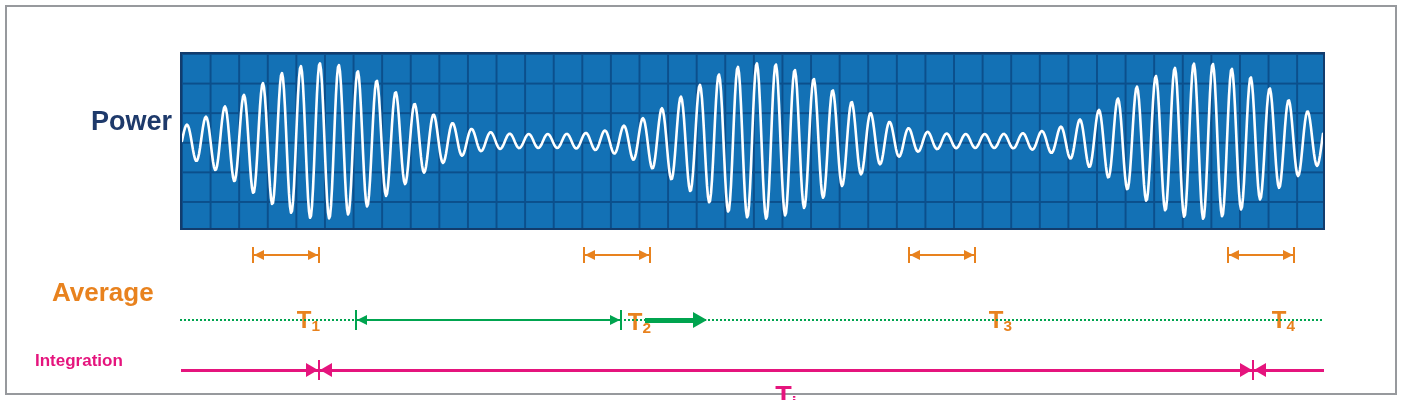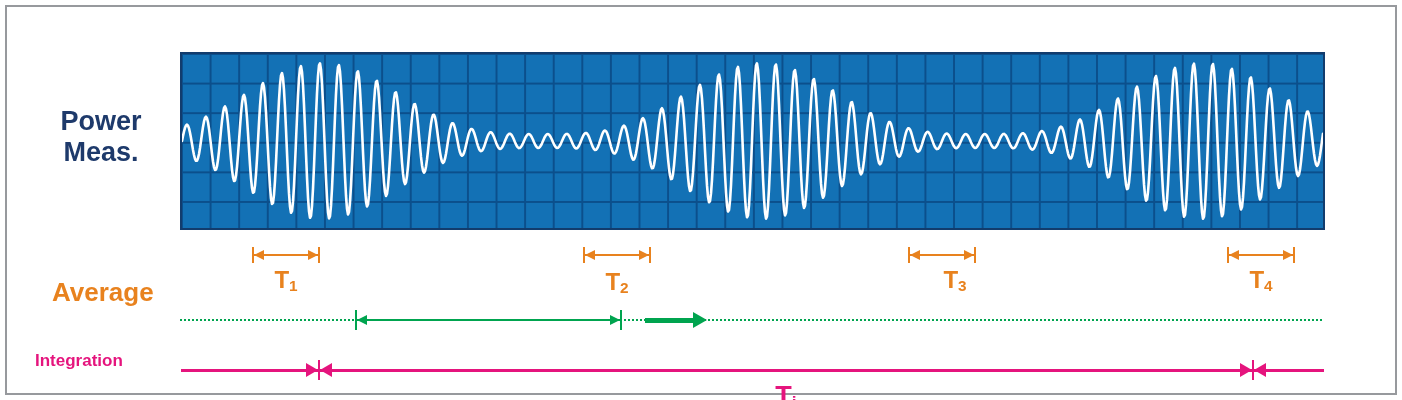--- a/index.html
+++ b/index.html
@@ -26,28 +26,28 @@
     background-image:
       linear-gradient(to right, var(--scope_grid, #0b4f8c) 0 2px, transparent 2px),
       linear-gradient(to bottom, var(--scope_grid, #0b4f8c) 0 2px, transparent 2px);
     background-size:28.6px 29.6px;
     background-position:-1px -1px;
   }
   #scope svg { position:absolute; left:0; top:0; width:100%; height:100%; display:block; }
 
   
   .row-label { position:absolute; font-weight:bold; white-space:nowrap; }
-  #power-label { left:30px; top:106px; width:142px; text-align:center;
+  #power-label { left:30px; top:106px; width:142px; text-align:right;
                  color:var(--navy,#1e3a6b); font-size:27px; line-height:31px; font-weight:bold; }
   #average-label { left:52px; top:241px; font-size:26px; color:var(--orange,#e8821e);margin-top:36px; }
   #window-label { left:45px; top:304px; font-size:26px; color:var(--green,#00a44f); }
   #integration-label { left:35px; top:351px; font-size:17px; color:var(--magenta,#e5147d); }
 
-  .t-label { position:absolute; text-align:center; font-weight:bold; font-size:24px;
-             color:var(--orange,#e8821e); }
+  .t-label { position:absolute; text-align:right; font-weight:bold; font-size:24px;
+             color:var(--orange,#e8821e);margin-top:40px; }
   .t-label .sub, .iv-label .sub { font-size:64%; position:relative; top:0.18em; }
   .iv-label { position:absolute; text-align:center; font-weight:bold; }
   #tw-label { left:355px; top:329px; width:267px; font-size:25px; color:var(--green,#00a44f); }
   #ti-label { left:318px; top:381px; width:936px; font-size:27px; color:var(--magenta,#e5147d); }
 
   
   .dim-arrow { position:absolute; }
   .dim-arrow .line { position:absolute; left:1px; right:1px; top:50%; height:2px; margin-top:-1px;
                      background:currentColor; }
   .dim-arrow .tick { position:absolute; width:2px; top:0; bottom:0; background:currentColor; }
@@ -85,21 +85,20 @@
   <div id="frame"></div>
 
   <div id="scope">
     <svg viewBox="0 0 1141 174" preserveAspectRatio="none">
       <path d="M0,87.0L1,82.1L2,77.5L3,73.8L4,71.4L5,70.6L6,71.6L7,74.4L8,78.7L9,84.1L10,90.0L11,95.9L12,101.0L13,104.8L14,106.8L15,106.7L16,104.3L17,100.0L18,94.0L19,87.0L20,79.7L21,72.9L22,67.4L23,63.8L24,62.7L25,64.2L26,68.3L27,74.7L28,82.7L29,91.4L30,100.0L31,107.5L32,113.1L33,115.9L34,115.6L35,112.2L36,105.8L37,97.1L38,87.0L39,76.5L40,66.8L41,59.0L42,54.0L43,52.4L44,54.7L45,60.6L46,69.6L47,80.9L48,93.2L49,105.2L50,115.6L51,123.2L52,127.0L53,126.5L54,121.6L55,112.8L56,100.8L57,87.0L58,72.8L59,59.7L60,49.2L61,42.7L62,40.8L63,44.0L64,52.0L65,64.0L66,79.0L67,95.2L68,110.9L69,124.4L70,134.1L71,138.8L72,138.0L73,131.6L74,120.1L75,104.7L76,87.0L77,68.9L78,52.4L79,39.4L80,31.3L81,29.1L82,33.3L83,43.4L84,58.5L85,77.1L86,97.0L87,116.3L88,132.7L89,144.3L90,149.9L91,148.8L92,140.8L93,126.8L94,108.2L95,87.0L96,65.5L97,46.0L98,30.7L99,21.4L100,19.1L101,24.1L102,36.2L103,53.9L104,75.5L105,98.6L106,120.7L107,139.4L108,152.6L109,158.7L110,157.1L111,147.9L112,131.9L113,110.8L114,87.0L115,63.0L116,41.3L117,24.5L118,14.4L119,12.1L120,17.9L121,31.3L122,50.9L123,74.5L124,99.6L125,123.4L126,143.5L127,157.4L128,163.8L129,161.9L130,151.8L131,134.6L132,112.2L133,87.0L134,61.7L135,39.2L136,21.8L137,11.4L138,9.3L139,15.6L140,29.6L141,49.9L142,74.2L143,99.8L144,124.1L145,144.3L146,158.2L147,164.4L148,162.2L149,151.9L150,134.5L151,112.1L152,87.0L153,62.0L154,39.9L155,22.9L156,13.0L157,11.1L158,17.5L159,31.3L160,51.1L161,74.6L162,99.3L163,122.5L164,141.7L165,154.8L166,160.5L167,158.1L168,148.1L169,131.6L170,110.5L171,87.0L172,63.8L173,43.3L174,27.7L175,18.8L176,17.3L177,23.3L178,36.2L179,54.3L180,75.8L181,98.1L182,119.0L183,136.1L184,147.7L185,152.5L186,150.3L187,141.2L188,126.4L189,107.7L190,87.0L191,66.7L192,48.9L193,35.5L194,27.9L195,26.8L196,32.2L197,43.4L198,59.1L199,77.4L200,96.5L201,114.1L202,128.4L203,138.0L204,141.9L205,139.8L206,132.1L207,119.7L208,104.1L209,87.0L210,70.3L211,55.8L212,45.0L213,39.0L214,38.3L215,42.8L216,52.0L217,64.6L218,79.4L219,94.5L220,108.5L221,119.7L222,127.2L223,130.1L224,128.3L225,122.1L226,112.4L227,100.2L228,87.0L229,74.2L230,63.1L231,55.0L232,50.5L233,50.1L234,53.6L235,60.6L236,70.2L237,81.3L238,92.6L239,102.9L240,111.2L241,116.6L242,118.7L243,117.3L244,112.7L245,105.5L246,96.6L247,87.0L248,77.8L249,69.8L250,64.1L251,60.9L252,60.7L253,63.3L254,68.3L255,75.2L256,83.0L257,90.9L258,98.1L259,103.9L260,107.6L261,109.0L262,107.9L263,104.7L264,99.7L265,93.6L266,87.0L267,80.7L268,75.3L269,71.4L270,69.3L271,69.2L272,71.0L273,74.4L274,79.0L275,84.3L276,89.6L277,94.5L278,98.3L279,100.8L280,101.7L281,101.0L282,98.9L283,95.5L284,91.4L285,87.0L286,82.8L287,79.1L288,76.5L289,75.1L290,75.0L291,76.2L292,78.5L293,81.6L294,85.2L295,88.8L296,92.1L297,94.8L298,96.5L299,97.2L300,96.7L301,95.3L302,93.0L303,90.1L304,87.0L305,84.0L306,81.4L307,79.5L308,78.4L309,78.3L310,79.1L311,80.7L312,83.0L313,85.6L314,88.4L315,90.9L316,92.9L317,94.3L318,94.9L319,94.6L320,93.5L321,91.7L322,89.5L323,87.0L324,84.6L325,82.4L326,80.8L327,79.8L328,79.7L329,80.3L330,81.6L331,83.5L332,85.8L333,88.2L334,90.4L335,92.3L336,93.5L337,94.1L338,93.9L339,92.9L340,91.4L341,89.3L342,87.0L343,84.7L344,82.7L345,81.1L346,80.2L347,80.0L348,80.6L349,81.8L350,83.7L351,85.8L352,88.2L353,90.3L354,92.2L355,93.4L356,94.0L357,93.8L358,92.9L359,91.3L360,89.3L361,87.0L362,84.7L363,82.7L364,81.1L365,80.2L366,80.0L367,80.6L368,81.8L369,83.7L370,85.8L371,88.2L372,90.3L373,92.2L374,93.4L375,94.0L376,93.8L377,92.9L378,91.3L379,89.3L380,87.0L381,84.7L382,82.6L383,81.0L384,80.1L385,79.9L386,80.4L387,81.7L388,83.6L389,85.8L390,88.2L391,90.5L392,92.4L393,93.8L394,94.4L395,94.3L396,93.3L397,91.7L398,89.5L399,87.0L400,84.5L401,82.2L402,80.4L403,79.3L404,79.0L405,79.5L406,80.9L407,83.0L408,85.6L409,88.4L410,91.1L411,93.4L412,95.1L413,96.0L414,95.8L415,94.7L416,92.8L417,90.1L418,87.0L419,83.8L420,80.8L421,78.5L422,76.9L423,76.5L424,77.2L425,78.9L426,81.7L427,85.1L428,88.9L429,92.6L430,95.9L431,98.3L432,99.5L433,99.4L434,97.9L435,95.2L436,91.4L437,87.0L438,82.4L439,78.1L440,74.6L441,72.4L442,71.6L443,72.6L444,75.2L445,79.2L446,84.2L447,89.8L448,95.3L449,100.2L450,103.7L451,105.6L452,105.5L453,103.3L454,99.2L455,93.6L456,87.0L457,80.1L458,73.7L459,68.6L460,65.2L461,64.1L462,65.6L463,69.4L464,75.4L465,82.9L466,91.2L467,99.3L468,106.4L469,111.6L470,114.3L471,114.1L472,110.8L473,104.8L474,96.6L475,87.0L476,77.0L477,67.8L478,60.4L479,55.6L480,54.2L481,56.3L482,61.9L483,70.5L484,81.2L485,92.9L486,104.4L487,114.3L488,121.5L489,125.1L490,124.7L491,120.1L492,111.6L493,100.2L494,87.0L495,73.4L496,60.8L497,50.8L498,44.5L499,42.7L500,45.7L501,53.3L502,64.9L503,79.3L504,94.8L505,110.0L506,123.0L507,132.3L508,137.0L509,136.2L510,130.0L511,118.9L512,104.1L513,87.0L514,69.5L515,53.5L516,40.9L517,33.0L518,30.9L519,34.9L520,44.7L521,59.4L522,77.3L523,96.8L524,115.5L525,131.4L526,142.8L527,148.3L528,147.2L529,139.4L530,125.8L531,107.7L532,87.0L533,66.0L534,46.9L535,31.9L536,22.8L537,20.5L538,25.4L539,37.2L540,54.5L541,75.7L542,98.4L543,120.1L544,138.5L545,151.5L546,157.5L547,156.0L548,146.9L549,131.2L550,110.5L551,87.0L552,63.3L553,41.9L554,25.3L555,15.2L556,12.9L557,18.7L558,31.9L559,51.2L560,74.6L561,99.5L562,123.1L563,143.0L564,156.9L565,163.3L566,161.4L567,151.4L568,134.3L569,112.1L570,87.0L571,61.8L572,39.3L573,22.0L574,11.6L575,9.4L576,15.7L577,29.7L578,49.9L579,74.2L580,99.8L581,124.1L582,144.4L583,158.4L584,164.6L585,162.5L586,152.1L587,134.7L588,112.2L589,87.0L590,61.9L591,39.6L592,22.5L593,12.4L594,10.5L595,16.9L596,30.8L597,50.8L598,74.5L599,99.5L600,122.9L601,142.3L602,155.6L603,161.4L604,159.1L605,149.0L606,132.3L607,110.8L608,87.0L609,63.4L610,42.6L611,26.8L612,17.6L613,16.1L614,22.2L615,35.2L616,53.7L617,75.6L618,98.4L619,119.7L620,137.2L621,149.0L622,154.0L623,151.7L624,142.5L625,127.4L626,108.2L627,87.0L628,66.1L629,47.9L630,34.1L631,26.3L632,25.1L633,30.7L634,42.1L635,58.3L636,77.2L637,96.8L638,114.9L639,129.7L640,139.6L641,143.7L642,141.6L643,133.6L644,120.8L645,104.7L646,87.0L647,69.7L648,54.7L649,43.5L650,37.2L651,36.4L652,41.1L653,50.6L654,63.7L655,79.1L656,94.8L657,109.4L658,121.1L659,128.9L660,132.0L661,130.1L662,123.7L663,113.6L664,100.8L665,87.0L666,73.6L667,62.0L668,53.4L669,48.7L670,48.2L671,52.0L672,59.3L673,69.4L674,81.0L675,92.9L676,103.8L677,112.5L678,118.2L679,120.4L680,118.9L681,114.1L682,106.5L683,97.1L684,87.0L685,77.2L686,68.9L687,62.7L688,59.4L689,59.2L690,61.9L691,67.2L692,74.5L693,82.7L694,91.2L695,98.8L696,104.9L697,108.9L698,110.3L699,109.2L700,105.8L701,100.5L702,94.0L703,87.0L704,80.3L705,74.5L706,70.4L707,68.1L708,68.0L709,69.9L710,73.6L711,78.5L712,84.1L713,89.8L714,95.0L715,99.1L716,101.7L717,102.7L718,101.9L719,99.6L720,96.1L721,91.7L722,87.0L723,82.5L724,78.6L725,75.9L726,74.4L727,74.3L728,75.5L729,78.0L730,81.3L731,85.1L732,88.9L733,92.4L734,95.2L735,97.0L736,97.7L737,97.2L738,95.7L739,93.3L740,90.3L741,87.0L742,83.9L743,81.1L744,79.1L745,78.0L746,77.9L747,78.8L748,80.5L749,82.8L750,85.6L751,88.4L752,91.0L753,93.1L754,94.5L755,95.1L756,94.8L757,93.7L758,91.9L759,89.5L760,87.0L761,84.5L762,82.3L763,80.7L764,79.7L765,79.5L766,80.2L767,81.6L768,83.5L769,85.8L770,88.2L771,90.5L772,92.3L773,93.6L774,94.2L775,93.9L776,93.0L777,91.4L778,89.3L779,87.0L780,84.7L781,82.7L782,81.1L783,80.2L784,80.0L785,80.6L786,81.8L787,83.7L788,85.8L789,88.2L790,90.3L791,92.2L792,93.4L793,94.0L794,93.8L795,92.9L796,91.3L797,89.3L798,87.0L799,84.7L800,82.7L801,81.1L802,80.2L803,80.0L804,80.6L805,81.8L806,83.7L807,85.8L808,88.2L809,90.3L810,92.2L811,93.4L812,94.0L813,93.8L814,92.9L815,91.3L816,89.3L817,87.0L818,84.7L819,82.7L820,81.1L821,80.1L822,79.9L823,80.5L824,81.7L825,83.6L826,85.8L827,88.2L828,90.4L829,92.3L830,93.7L831,94.3L832,94.1L833,93.2L834,91.6L835,89.4L836,87.0L837,84.5L838,82.3L839,80.6L840,79.5L841,79.2L842,79.8L843,81.1L844,83.2L845,85.7L846,88.4L847,91.0L848,93.2L849,94.8L850,95.6L851,95.5L852,94.4L853,92.5L854,90.0L855,87.0L856,83.9L857,81.1L858,78.9L859,77.4L860,77.0L861,77.7L862,79.4L863,82.0L864,85.2L865,88.8L866,92.3L867,95.4L868,97.6L869,98.8L870,98.7L871,97.3L872,94.7L873,91.2L874,87.0L875,82.7L876,78.6L877,75.4L878,73.3L879,72.6L880,73.5L881,75.9L882,79.7L883,84.4L884,89.6L885,94.8L886,99.3L887,102.7L888,104.4L889,104.3L890,102.3L891,98.5L892,93.2L893,87.0L894,80.6L895,74.5L896,69.7L897,66.5L898,65.5L899,66.8L900,70.5L901,76.1L902,83.1L903,90.9L904,98.6L905,105.3L906,110.2L907,112.8L908,112.6L909,109.5L910,103.8L911,96.1L912,87.0L913,77.6L914,68.9L915,61.8L916,57.3L917,55.9L918,57.9L919,63.2L920,71.3L921,81.5L922,92.6L923,103.5L924,112.9L925,119.8L926,123.3L927,122.9L928,118.5L929,110.5L930,99.6L931,87.0L932,74.0L933,62.0L934,52.4L935,46.3L936,44.5L937,47.4L938,54.7L939,65.8L940,79.6L941,94.5L942,109.1L943,121.6L944,130.6L945,135.1L946,134.4L947,128.5L948,117.8L949,103.5L950,87.0L951,70.1L952,54.7L953,42.4L954,34.8L955,32.7L956,36.5L957,46.0L958,60.2L959,77.6L960,96.5L961,114.6L962,130.2L963,141.3L964,146.6L965,145.5L966,138.0L967,124.8L968,107.2L969,87.0L970,66.5L971,47.9L972,33.2L973,24.2L974,22.0L975,26.8L976,38.2L977,55.2L978,75.9L979,98.1L980,119.5L981,137.5L982,150.3L983,156.3L984,154.8L985,145.9L986,130.5L987,110.1L988,87.0L989,63.6L990,42.6L991,26.1L992,16.2L993,13.9L994,19.5L995,32.5L996,51.6L997,74.7L998,99.3L999,122.8L1000,142.5L1001,156.3L1002,162.7L1003,160.8L1004,150.9L1005,134.0L1006,111.9L1007,87.0L1008,62.0L1009,39.6L1010,22.2L1011,11.9L1012,9.7L1013,15.9L1014,29.8L1015,50.0L1016,74.2L1017,99.8L1018,124.1L1019,144.4L1020,158.4L1021,164.7L1022,162.6L1023,152.2L1024,134.8L1025,112.3L1026,87.0L1027,61.8L1028,39.3L1029,22.1L1030,12.0L1031,10.0L1032,16.4L1033,30.4L1034,50.5L1035,74.4L1036,99.6L1037,123.2L1038,142.9L1039,156.3L1040,162.2L1041,159.9L1042,149.7L1043,132.8L1044,111.1L1045,87.0L1046,63.1L1047,41.9L1048,25.9L1049,16.5L1050,14.9L1051,21.1L1052,34.3L1053,53.1L1054,75.3L1055,98.6L1056,120.3L1057,138.2L1058,150.3L1059,155.4L1060,153.1L1061,143.7L1062,128.3L1063,108.7L1064,87.0L1065,65.6L1066,46.9L1067,32.8L1068,24.7L1069,23.5L1070,29.2L1071,40.9L1072,57.5L1073,76.9L1074,97.0L1075,115.7L1076,131.0L1077,141.3L1078,145.5L1079,143.3L1080,135.1L1081,121.9L1082,105.3L1083,87.0L1084,69.1L1085,53.5L1086,41.9L1087,35.4L1088,34.5L1089,39.4L1090,49.2L1091,62.8L1092,78.7L1093,95.2L1094,110.3L1095,122.5L1096,130.6L1097,133.8L1098,132.0L1099,125.3L1100,114.7L1101,101.4L1102,87.0L1103,73.0L1104,60.8L1105,51.9L1106,46.9L1107,46.4L1108,50.3L1109,57.9L1110,68.5L1111,80.7L1112,93.2L1113,104.6L1114,113.8L1115,119.8L1116,122.1L1117,120.6L1118,115.5L1119,107.6L1120,97.7L1121,87.0L1122,76.7L1123,67.8L1124,61.3L1125,57.8L1126,57.6L1127,60.4L1128,66.1L1129,73.7L1130,82.5L1131,91.4L1132,99.5L1133,106.0L1134,110.2L1135,111.8L1136,110.6L1137,107.0L1138,101.4L1139,94.5L1140,87.0L1141,79.8" fill="none" stroke="#ffffff" stroke-width="2.6" stroke-linejoin="round" stroke-linecap="round"></path>
     </svg>
   </div>
 
   <div id="power-label" class="row-label">
     <div>Power</div>
-    <div>Meas.</div>
   </div>
 
   <div id="average-label" class="row-label">Average</div>
 
   <div class="dim-arrow c-orange" style="left:252px; top:247px; width:68px; height:16px">
     <i class="tick l"></i>
       <i class="tick r"></i>
     <i class="line"></i>
     <i class="head l"></i>
       <i class="head r"></i>
@@ -119,21 +118,21 @@
     <span>T</span><span class="sub">2</span>
   </div>
 
   <div class="dim-arrow c-orange" style="left:908px; top:247px; width:68px; height:16px">
     <i class="tick l"></i>
       <i class="tick r"></i>
     <i class="line"></i>
     <i class="head l"></i>
       <i class="head r"></i>
   </div>
-  <div class="t-label" style="left:921px; top:266px; width:68px">
+  <div class="t-label" style="left:944px; top:266px; width:68px">
     <span>T</span><span class="sub">3</span>
   </div>
 
   <div class="dim-arrow c-orange" style="left:1227px; top:247px; width:68px; height:16px">
     <i class="tick l"></i>
       <i class="tick r"></i>
     <i class="line"></i>
     <i class="head l"></i>
       <i class="head r"></i>
   </div>

